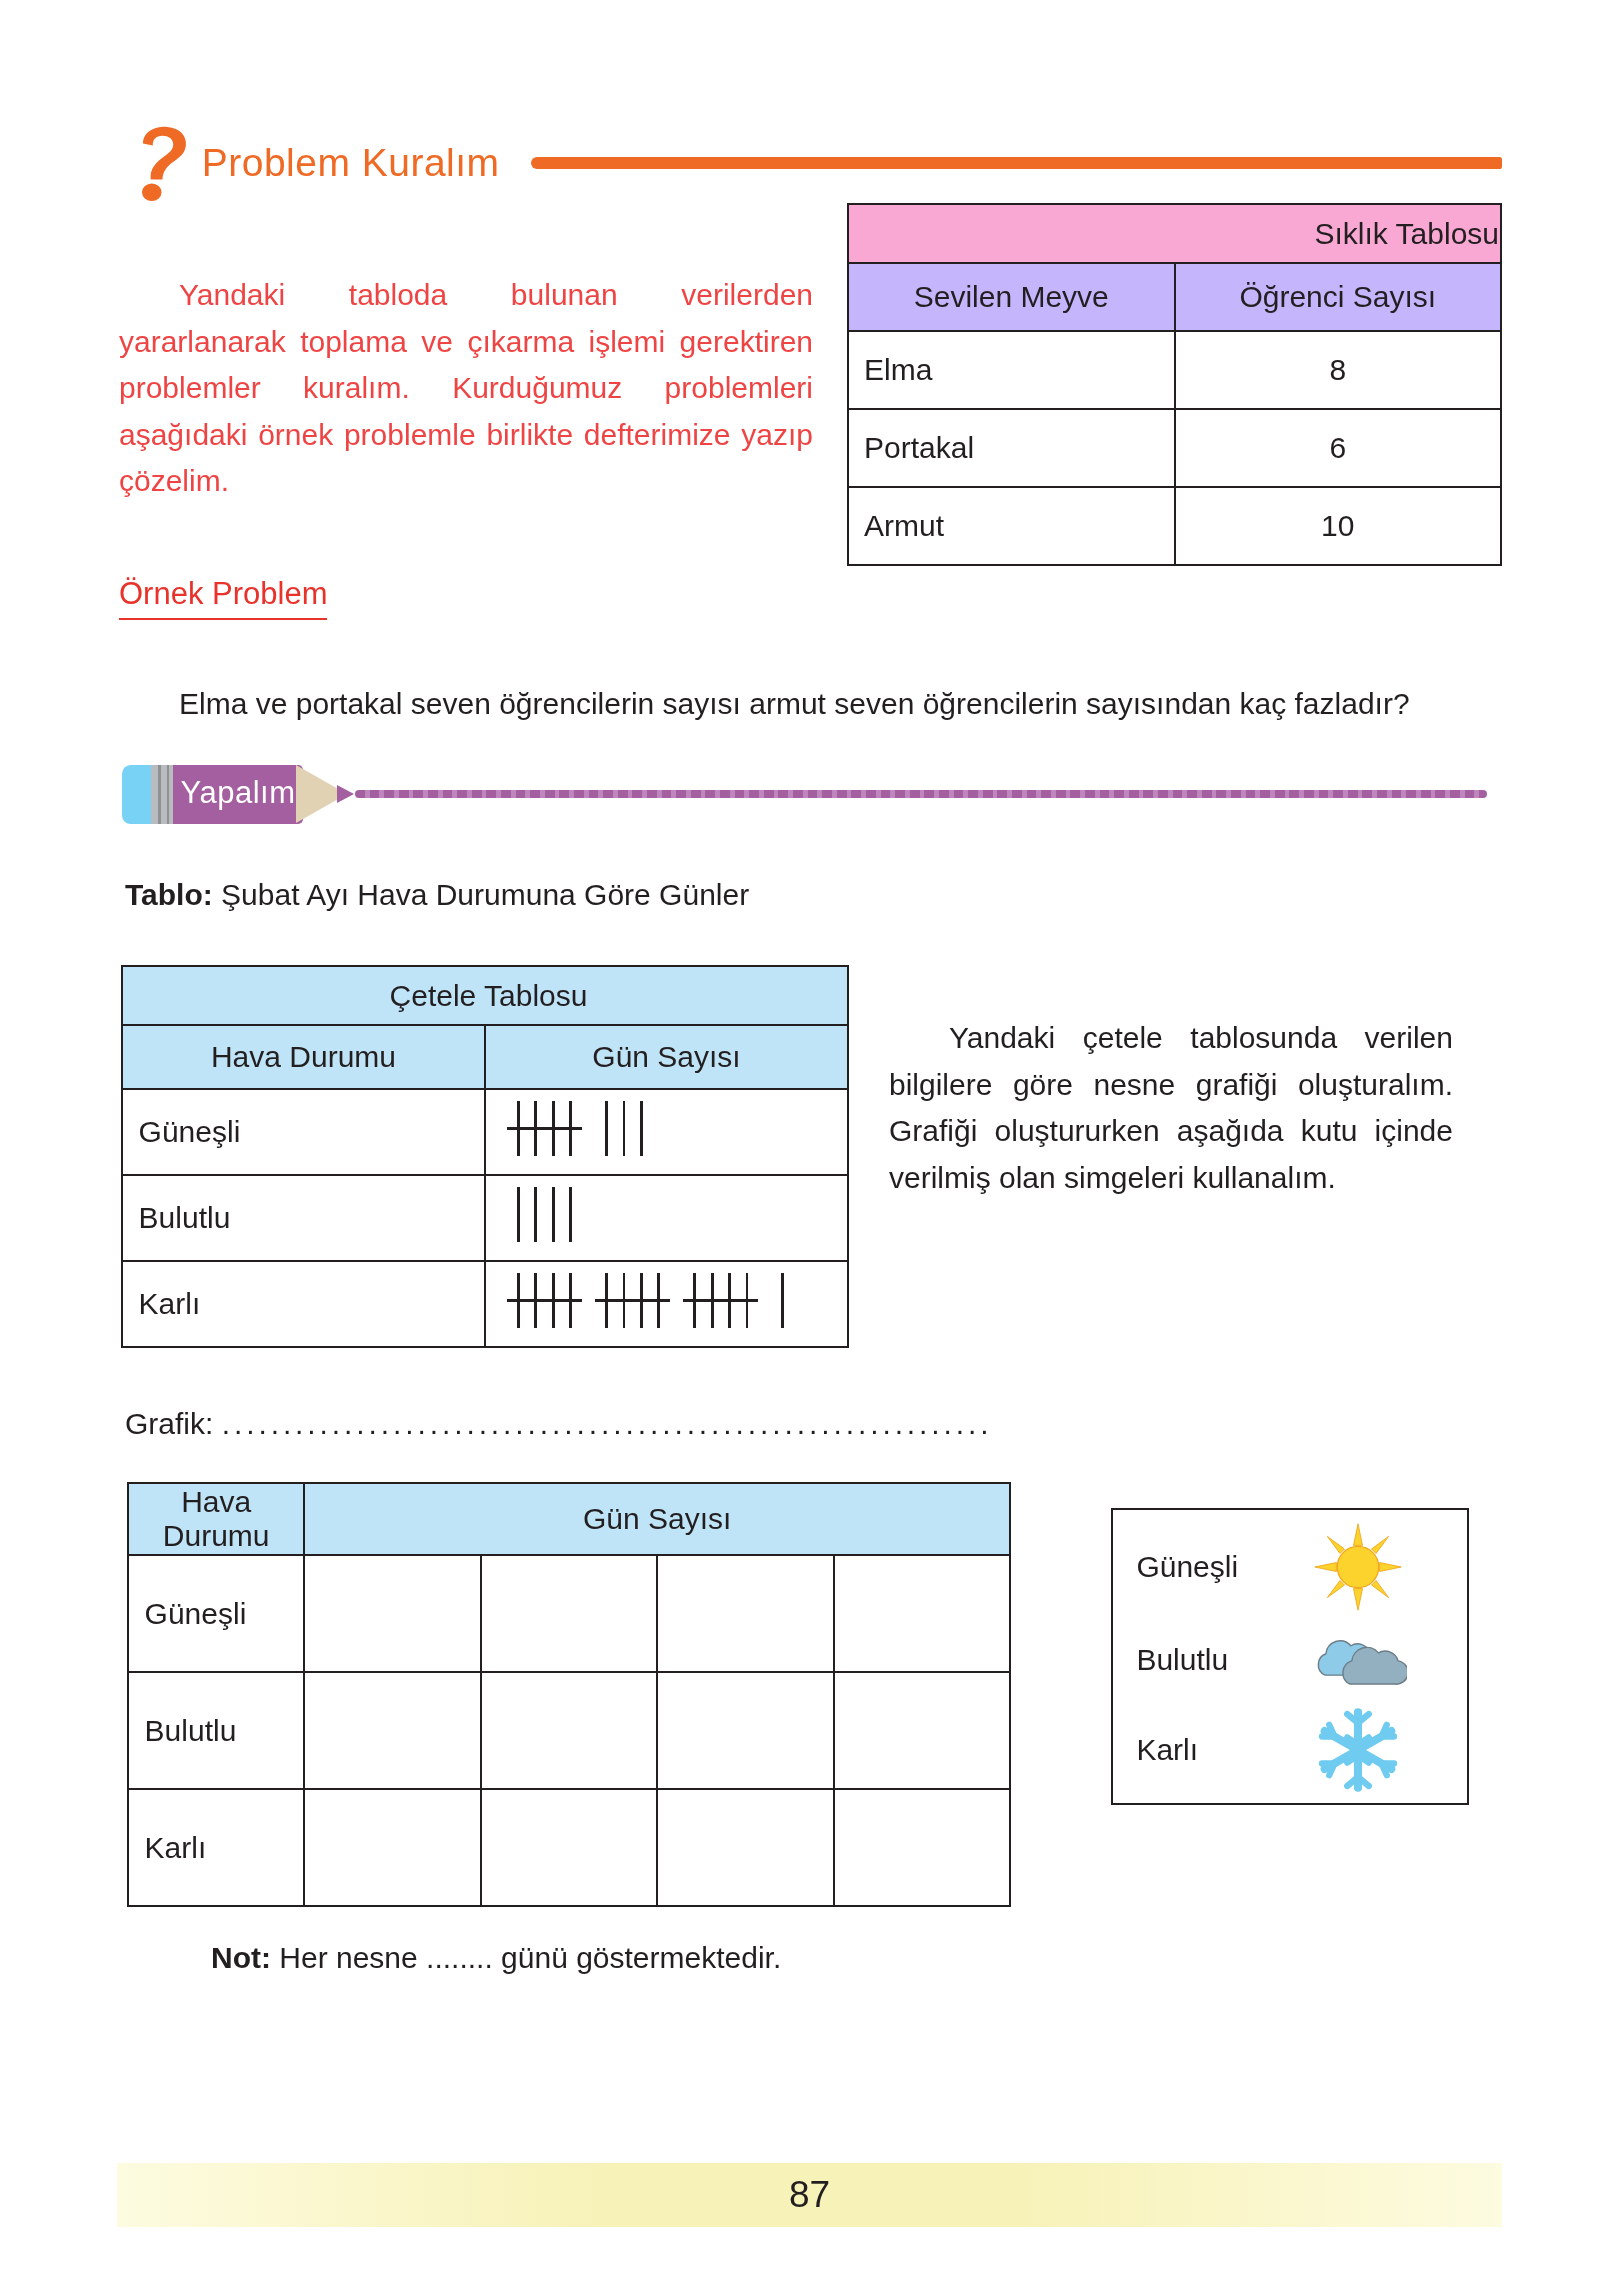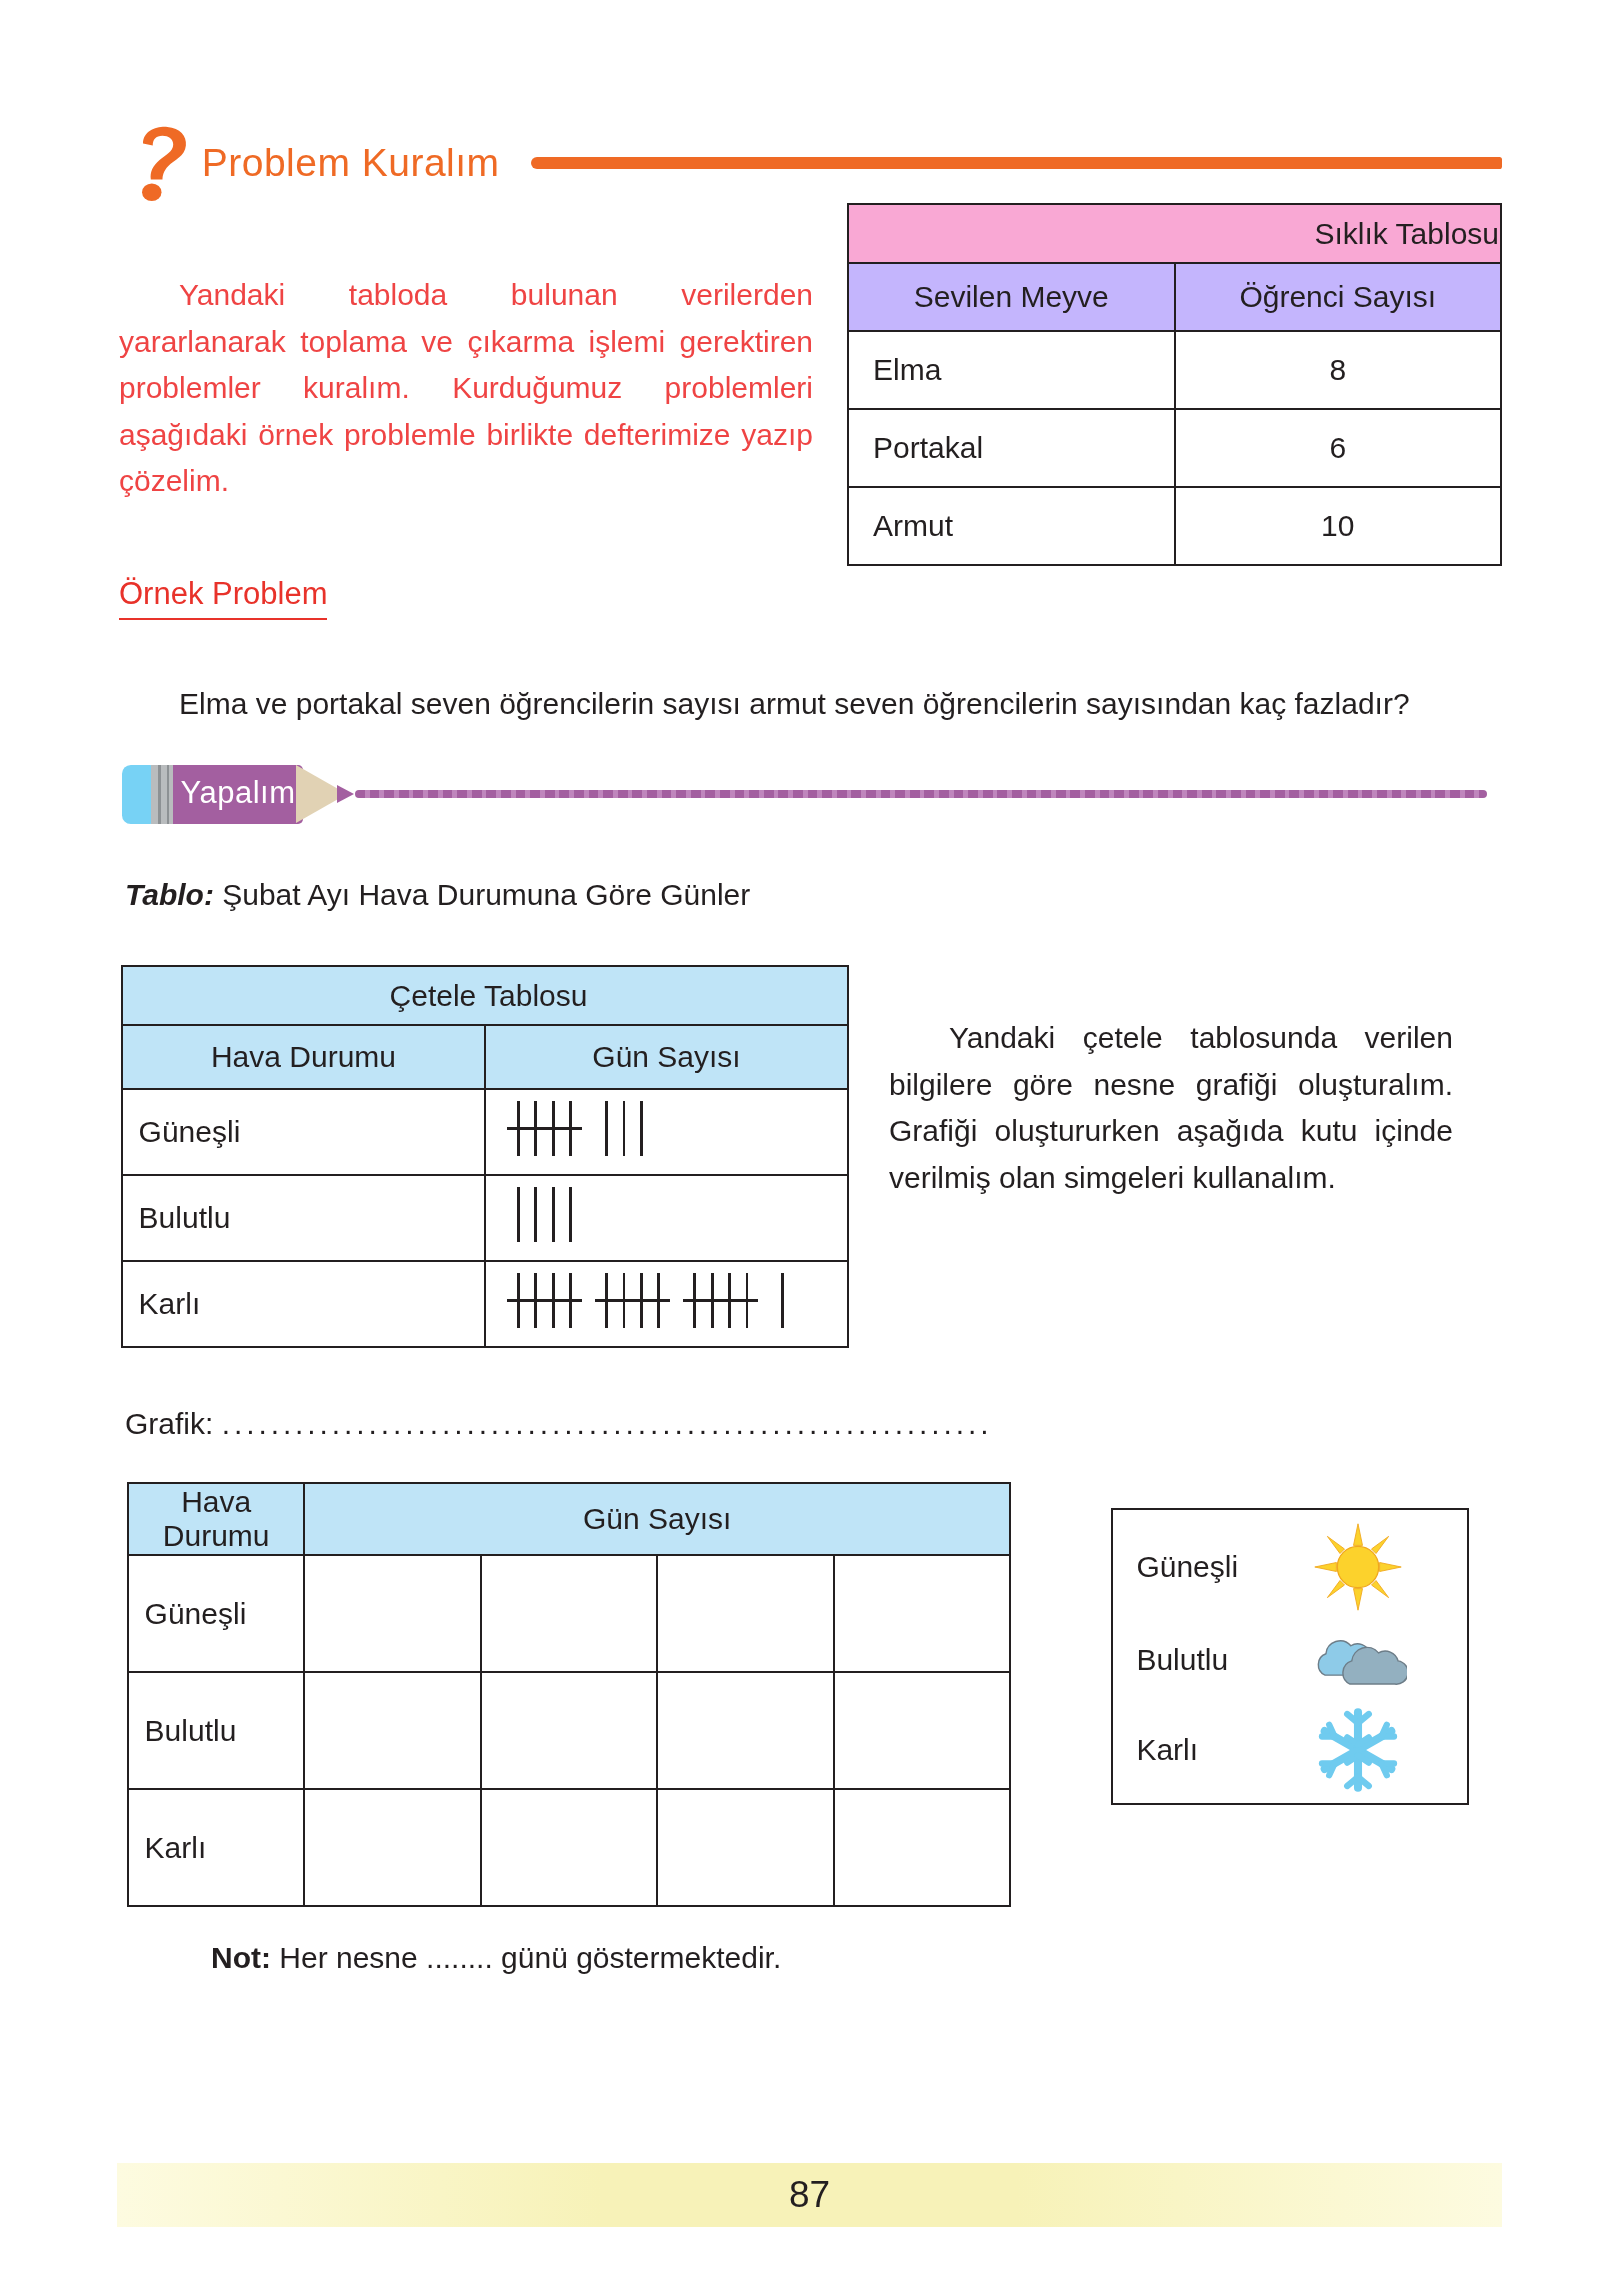--- a/index.html
+++ b/index.html
@@ -82,21 +82,21 @@
     text-align: right;
     height: 55px;
   }
   .freq-table .thead-sub {
     background: #c4b5fd;
     text-align: center;
     height: 64px;
   }
   .freq-table td.label-cell {
     text-align: left;
-    padding-left: 24px;
+    padding-left: 15px;
     height: 74px;
   }
   .freq-table td.value-cell {
     text-align: center;
     height: 74px;
   }
 
   
   .ornek-heading {
     position: absolute;
@@ -185,21 +185,21 @@
     margin-left: -3.9px;
   }
 
   
   .tablo-caption {
     position: absolute;
     left: 125px;
     top: 878px;
     font-size: 30px;
   }
-  .tablo-caption b { font-weight: bold; font-style: italic; }
+  .tablo-caption b { font-weight: bold; }
 
   
   .tally-table {
     position: absolute;
     left: 121px;
     top: 965px;
     width: 728px;
     border-collapse: collapse;
     table-layout: fixed;
   }

